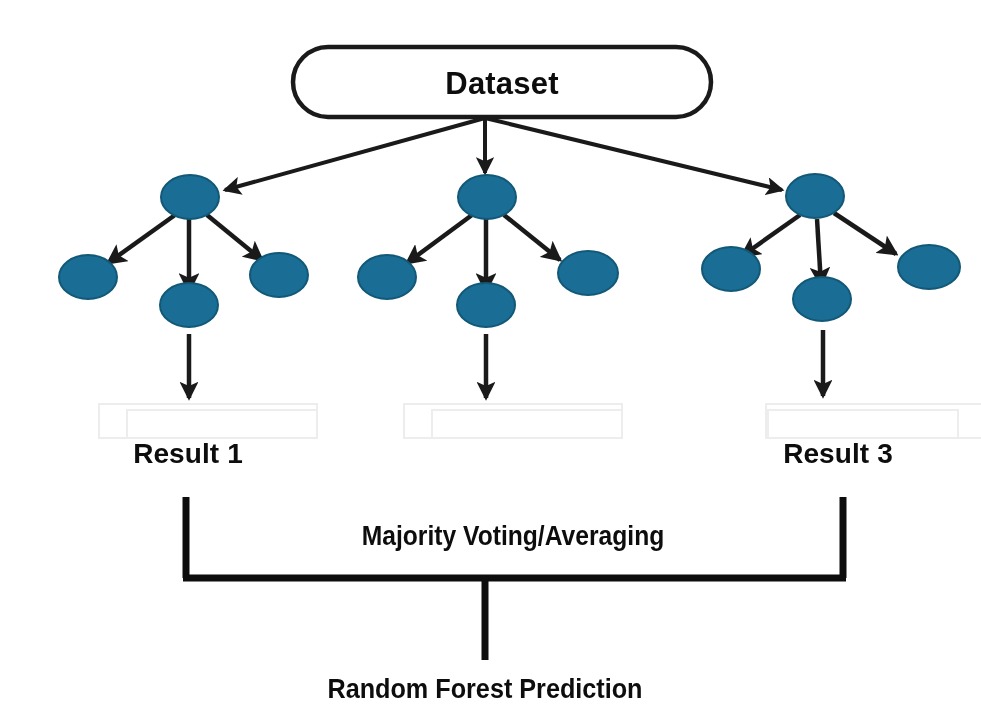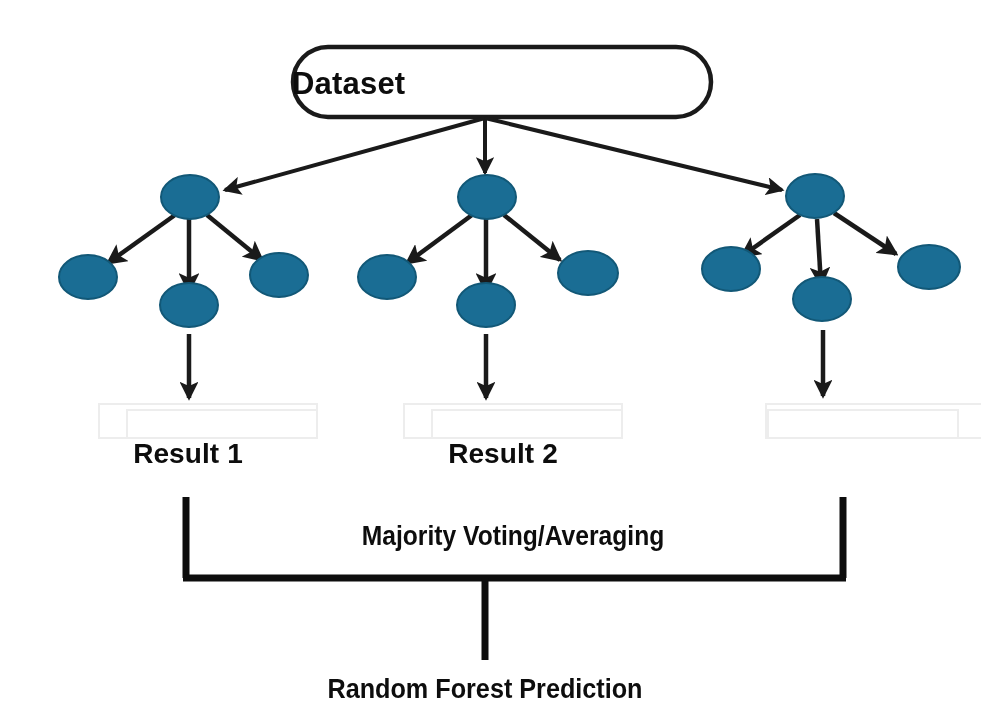--- a/index.html
+++ b/index.html
@@ -39,21 +39,21 @@
   .txt {
     position: absolute;
     white-space: nowrap;
     color: #0d0d0d;
     font-weight: bold;
     line-height: 1;
   }
   .dataset-label {
     font-size: 31px;
     letter-spacing: 0.2px;
-    text-align: left;
+    text-align: center;
     width: 420px;
     left: 292px;
     top: 68px;
   }
   .result-label {
     font-size: 28px;
     letter-spacing: 0.1px;
     text-align: center;
     width: 240px;
   }
@@ -160,21 +160,21 @@
       <line x1="183" y1="578" x2="846" y2="578"></line>
       <line x1="485" y1="578" x2="485" y2="660"></line>
     </g>
   </svg>
 
   <div class="label-layer">
     <div class="txt dataset-label">Dataset</div>
 
     <div class="txt result-label result-1">Result 1</div>
 
-    <div class="txt result-label result-2">Result 2</div>
 
+    <div class="txt result-label result-3">Result 3</div>
 
     <div class="txt vote-label">Majority Voting/Averaging</div>
 
     <div class="txt prediction-label">Random Forest Prediction</div>
   </div>
 
 </div>
 
 </body></html>

